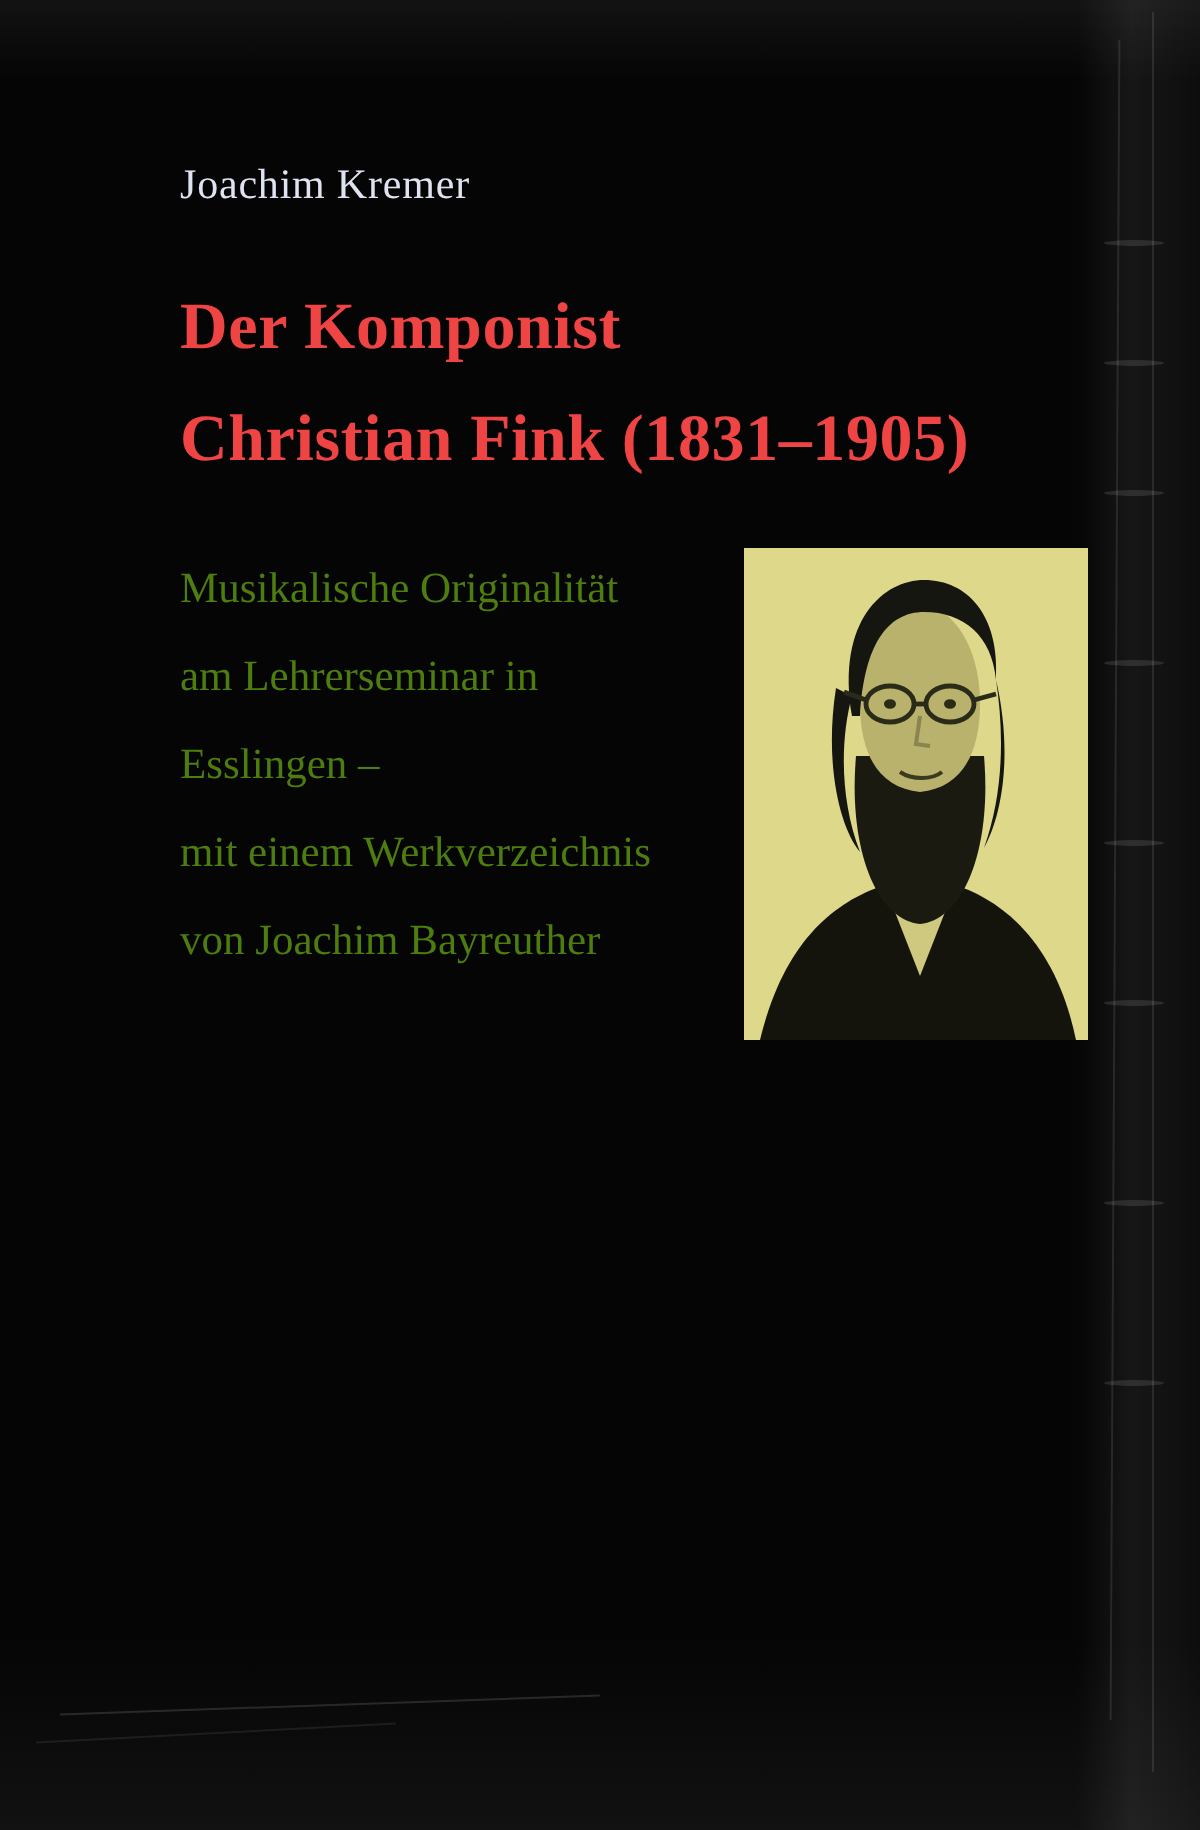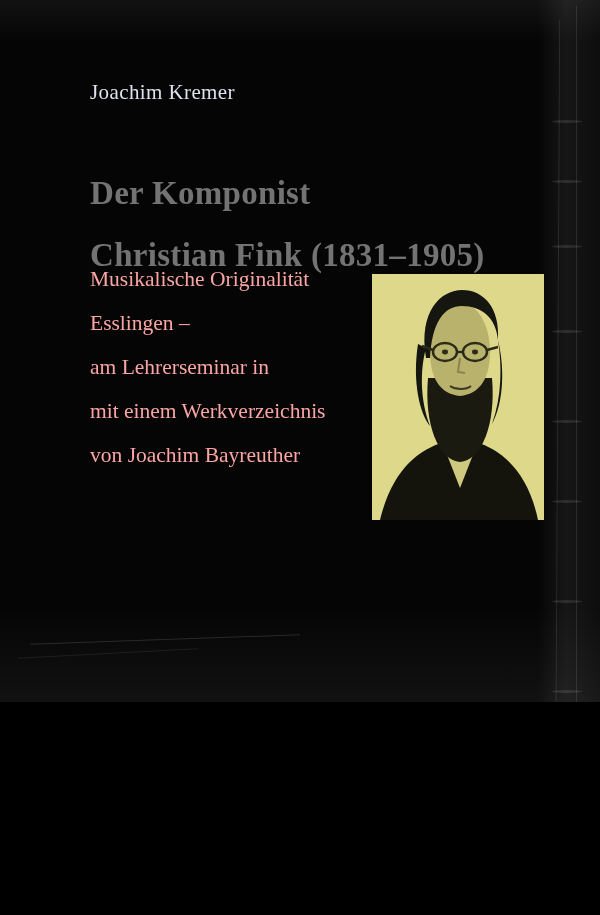--- a/index.html
+++ b/index.html
@@ -3,21 +3,21 @@
 <meta charset="utf-8">
 <style>
   html, body {
     margin: 0;
     padding: 0;
     background: #000000;
   }
   .page {
     position: relative;
     width: 600px;
-    height: 702px;
+    height: 915px;
     background: #050505;
     overflow: hidden;
     font-family: "Liberation Serif", serif;
   }
 
   
   .sheen {
     position: absolute;
     pointer-events: none;
   }
@@ -69,32 +69,31 @@
   }
   .title-block {
     position: absolute;
     left: 90px;
     top: 148px;
     width: 470px;
   }
   .title-line {
     font-size: 33px;
     font-weight: bold;
-    color: #737373;
+    color: #ef4444;
     letter-spacing: 0.3px;
     line-height: 1.0;
     margin-bottom: 23px;
-    margin-top: 29px;
   }
   .subtitle {
     position: absolute;
     left: 90px;
-    top: 257px;
+    top: 272px;
     width: 290px;
-    color: #fca5a5;
+    color: #4d7c0f;
     font-size: 21.5px;
     line-height: 44px;
   }
   .portrait {
     position: absolute;
     left: 372px;
     top: 274px;
     width: 172px;
     height: 246px;
     background: #ded98a;
@@ -135,22 +134,22 @@
 
   <div class="author">Joachim Kremer</div>
 
   <div class="title-block">
     <div class="title-line">Der Komponist</div>
     <div class="title-line">Christian Fink (1831–1905)</div>
   </div>
 
   <div class="subtitle">
     <div>Musikalische Originalität</div>
+    <div>am Lehrerseminar in</div>
     <div>Esslingen –</div>
-    <div>am Lehrerseminar in</div>
     <div>mit einem Werkverzeichnis</div>
     <div>von Joachim Bayreuther</div>
   </div>
 
   <div class="portrait">
     <svg width="172" height="246" viewBox="0 0 172 246" aria-hidden="true">
       <rect x="0" y="0" width="172" height="246" fill="#ded98a"></rect>
 
       <path d="M8 246 C20 196 46 176 72 168 L104 168 C130 176 156 198 166 246 Z" fill="#14140d"></path>
 

